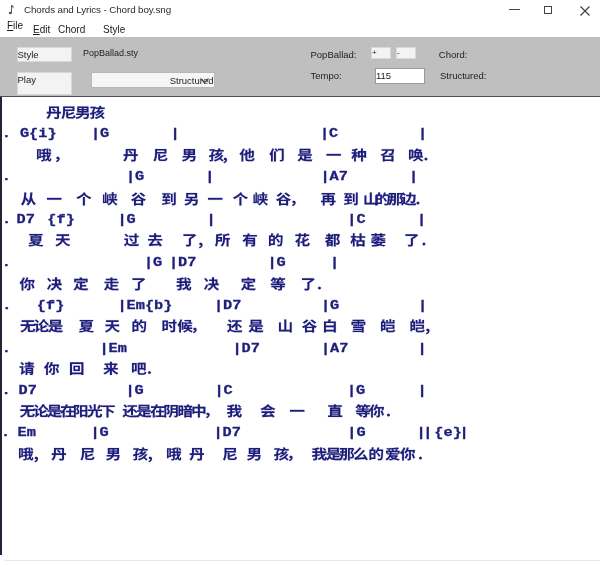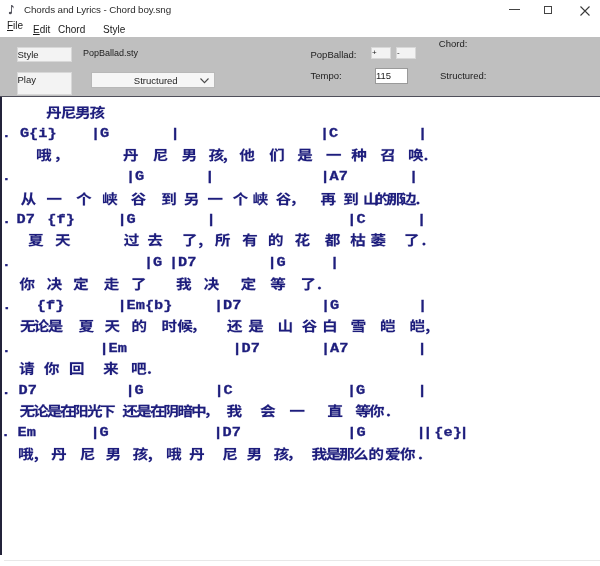--- a/index.html
+++ b/index.html
@@ -18,29 +18,29 @@
     <path d="M0.5 0.5 L9.5 9.5 M9.5 0.5 L0.5 9.5" stroke="#3a3a3a" stroke-width="1.1"></path>
   </svg>
 <div class="abs" style="left:7px;top:20px;font-size:10px;color:#1a1a1a"><span style="text-decoration:underline">F</span>ile</div>
 <div class="abs" style="left:33px;top:24px;font-size:10px;color:#1a1a1a"><span style="text-decoration:underline">E</span>dit</div>
 <div class="abs" style="left:58px;top:24px;font-size:10px;color:#1a1a1a">Chord</div>
 <div class="abs" style="left:103px;top:24px;font-size:10px;color:#1a1a1a">Style</div>
 <div class="abs" style="left:0;top:37px;width:600px;height:60px;background:#bfbfbf;border-bottom:1.5px solid #4f4f5a"></div>
 <div class="btn" style="left:16.5px;top:47px;width:55.5px;height:14.5px;line-height:13px">Style</div>
 <div class="tb-lbl" style="left:83px;top:48px;font-size:9px">PopBallad.sty</div>
 <div class="btn" style="left:16.5px;top:72px;width:55.5px;height:23px;line-height:13px">Play</div>
-<div class="btn" style="left:91px;top:71.5px;width:123.5px;height:16.5px;text-align:center;padding-left:6px;line-height:15px;border-color:#b8b8b8;background:#f6f6f6">Structured<svg width="9" height="6" viewBox="0 0 9 6" style="position:absolute;right:5px;top:5px">
+<div class="btn" style="left:91px;top:71.5px;width:123.5px;height:16.5px;text-align:right;padding-left:6px;line-height:15px;border-color:#b8b8b8;background:#f6f6f6">Structured<svg width="9" height="6" viewBox="0 0 9 6" style="position:absolute;right:5px;top:5px">
       <path d="M0.5 0.5 L4.5 4.7 L8.5 0.5" fill="none" stroke="#4a4a4a" stroke-width="1.1"></path>
     </svg></div>
 <div class="tb-lbl" style="left:310.5px;top:49px">PopBallad:</div>
 <div class="btn" style="left:371px;top:46.5px;width:20px;height:12px;line-height:10px;font-size:8px">+</div>
 <div class="btn" style="left:396px;top:46.5px;width:20px;height:12px;line-height:10px;font-size:8px">-</div>
-<div class="tb-lbl" style="left:438.8px;top:38px">Chord:</div>
+<div class="tb-lbl" style="left:438.8px;top:49px">Chord:</div>
 <div class="tb-lbl" style="left:310.5px;top:70px">Tempo:</div>
-<div class="btn" style="left:375px;top:67.5px;width:33px;height:16px;line-height:14px;background:#fff;border-color:#9a9a9a;font-size:9.5px">115</div>
+<div class="btn" style="left:375px;top:67.5px;width:50px;height:16px;line-height:14px;background:#fff;border-color:#9a9a9a;font-size:9.5px">115</div>
 <div class="tb-lbl" style="left:440px;top:70px">Structured:</div>
 <div class="abs" style="left:0;top:97px;width:2px;height:458px;background:#23233a"></div>
 <div class="abs" style="left:4px;top:560px;width:596px;height:1px;background:#e8e8e8"></div>
 <svg width="600" height="470" viewBox="0 96 600 470" style="position:absolute;left:0;top:96px" xmlns="http://www.w3.org/2000/svg">
 <defs>
       <path id="u002C" d="M1.3 3C3.2 2.4 4.3 1.2 4.3 -0.5C4.3 -1.7 3.7 -2.5 2.6 -2.5C1.8 -2.5 1.1 -2 1.1 -1.3C1.1 -0.5 1.8 -0.1 2.6 -0.1L2.7 -0.1C2.7 0.7 2 1.5 0.8 1.9Z"></path>
       <path id="u002E" d="M2.5 0.2C3.4 0.2 4 -0.4 4 -1.1C4 -1.9 3.4 -2.5 2.5 -2.5C1.7 -2.5 1.1 -1.9 1.1 -1.1C1.1 -0.4 1.7 0.2 2.5 0.2Z"></path>
       <path id="u4E00" d="M0.6 -6.3V-4.5H15V-6.3Z"></path>
       <path id="u4E0B" d="M0.8 -10.8V-9.1H6.5V1.2H8.5V-5.5C10.1 -4.6 11.9 -3.6 12.8 -2.9L14.1 -4.4C12.9 -5.3 10.5 -6.5 8.8 -7.3L8.5 -6.9V-9.1H14.8V-10.8Z"></path>
       <path id="u4E2A" d="M6.8 -7.3V1.2H8.8V-7.3ZM7.8 -11.9C6.2 -9.5 3.3 -7.8 0.4 -6.8C0.9 -6.3 1.4 -5.7 1.7 -5.1C4 -6.1 6.2 -7.4 7.9 -9.2C10.3 -6.9 12.2 -5.9 13.9 -5.1C14.2 -5.7 14.8 -6.3 15.3 -6.7C13.5 -7.4 11.4 -8.4 9 -10.5L9.5 -11.2Z"></path>

